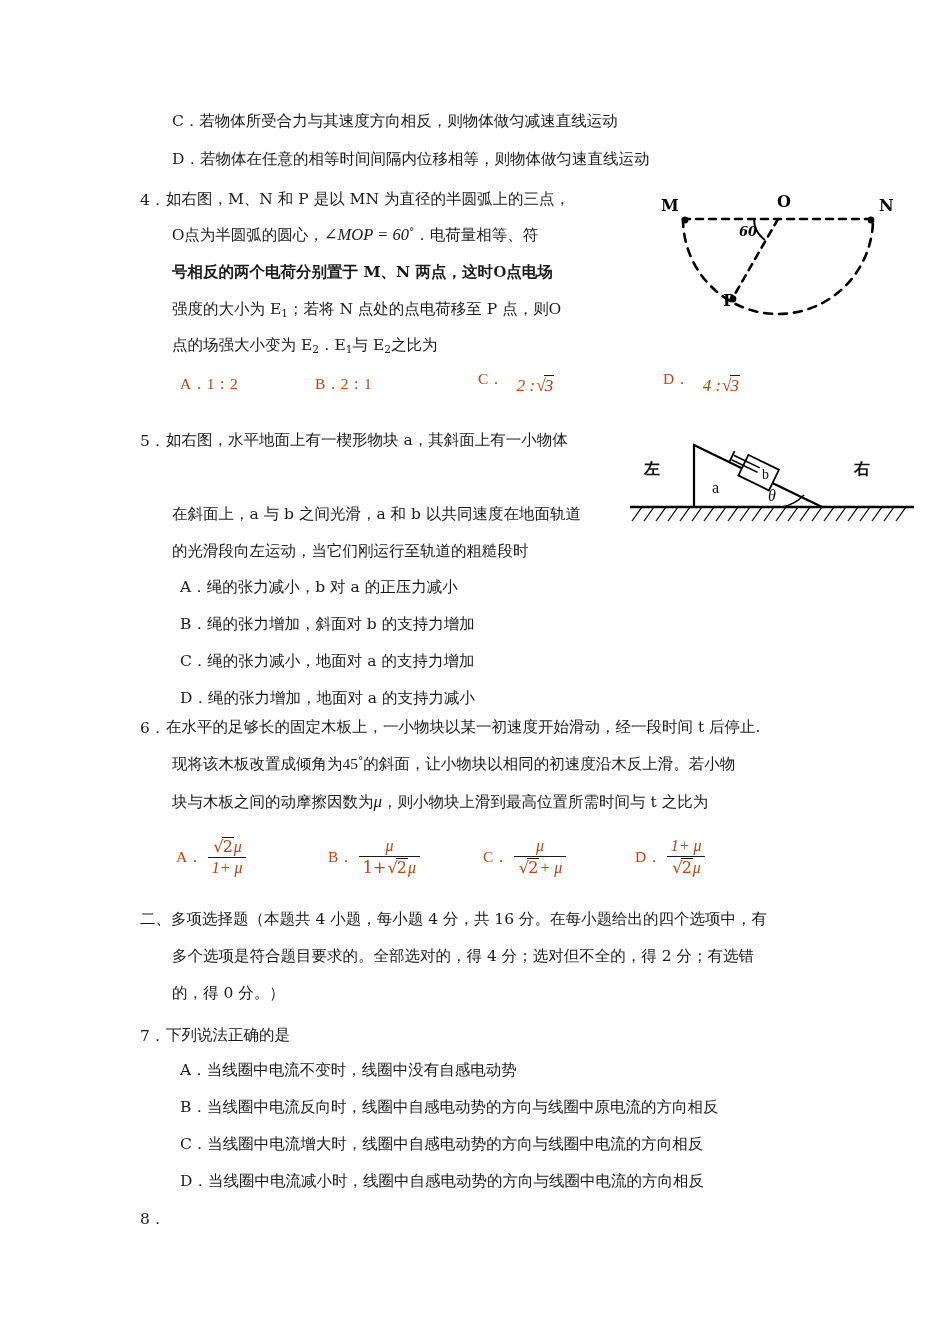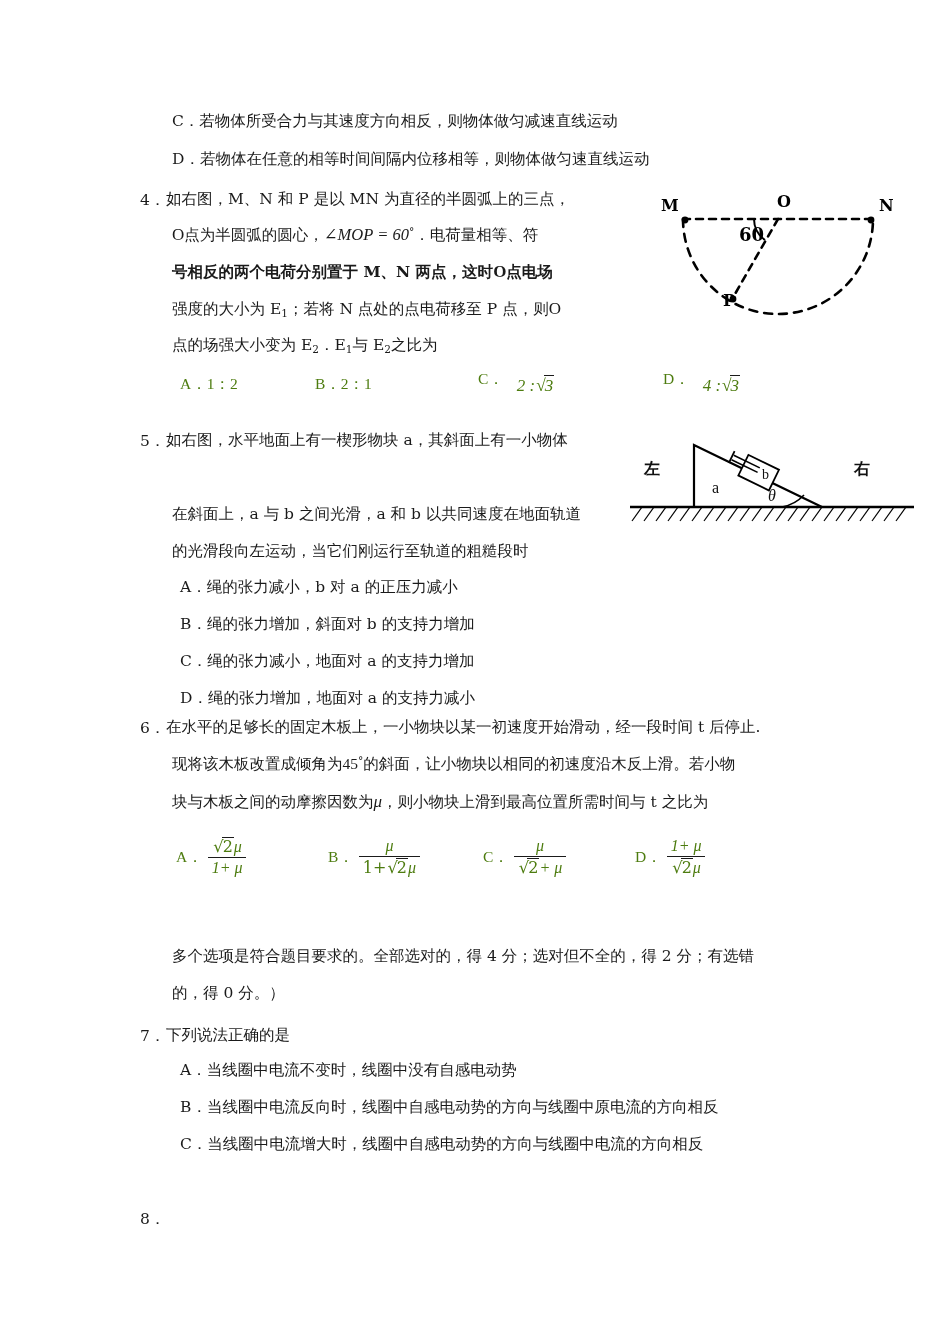--- a/index.html
+++ b/index.html
@@ -32,21 +32,21 @@
     font-size: 15.5px;
     line-height: 1.2;
     white-space: nowrap;
     color: #1a1a1a;
     font-family: "DejaVu Serif", "Liberation Serif", serif;
   }
   .opt {
     position: absolute;
     font-size: 15.5px;
     white-space: nowrap;
-    color: #4d7c0f;
+    color: #c2410c;
   }
   .qnum {
     position: absolute;
     font-size: 15.5px;
     white-space: nowrap;
     color: #1a1a1a;
   }
   .latin { font-family: "Liberation Serif", "DejaVu Serif", serif; }
 
   
@@ -191,21 +191,21 @@
         <path d="M 99 33 A 26 26 0 0 0 110 54" fill="none" stroke="#000" stroke-width="2"></path>
 
         <circle cx="30" cy="34" r="3.4" fill="#000"></circle>
         <circle cx="216" cy="34" r="3.4" fill="#000"></circle>
         <circle cx="78" cy="113" r="3.4" fill="#000"></circle>
       </svg>
       <span class="fig-label" style="left:6px; top:10px;">M</span>
       <span class="fig-label" style="left:122px; top:6px;">O</span>
       <span class="fig-label" style="left:224px; top:10px;">N</span>
       <span class="fig-label" style="left:68px; top:105px;">P</span>
-      <span class="fig-label" style="left:84px; top:38px; font-size:18px; ">60</span>
+      <span class="fig-label" style="left:84px; top:38px; font-size:13px; font-style:italic;">60</span>
     </div>
 
     <div class="qnum" style="left:140px; top:431px;">5．</div>
     <div class="line" style="left:166px; top:431px;">如右图，水平地面上有一楔形物块 a，其斜面上有一小物体</div>
     <div class="line" style="left:172px; top:505px;">在斜面上，a 与 b 之间光滑，a 和 b 以共同速度在地面轨道</div>
     <div class="line" style="left:172px; top:542px;">的光滑段向左运动，当它们刚运行至轨道的粗糙段时</div>
 
     <div class="line" style="left:180px; top:578px;">A．绳的张力减小，b 对 a 的正压力减小</div>
     <div class="line" style="left:180px; top:615px;">B．绳的张力增加，斜面对 b 的支持力增加</div>
     <div class="line" style="left:180px; top:652px;">C．绳的张力减小，地面对 a 的支持力增加</div>
@@ -299,28 +299,30 @@
     </div>
 
     <div class="opt" style="left:635px; top:838px;">
       <span class="latin">D．</span>
       <span class="frac">
         <span class="num ital">1+ μ</span>
         <span class="den"><span class="radical"><span class="rsign">√</span><span class="rbody">2</span></span><span class="ital">μ</span></span>
       </span>
     </div>
 
+    <div class="line" style="left:140px; top:910px;">二、多项选择题（本题共 4 小题，每小题 4 分，共 16 分。在每小题给出的四个选项中，有</div>
     <div class="line" style="left:172px; top:947px;">多个选项是符合题目要求的。全部选对的，得 4 分；选对但不全的，得 2 分；有选错</div>
     <div class="line" style="left:172px; top:984px;">的，得 0 分。）</div>
 
     <div class="qnum" style="left:140px; top:1026px;">7．</div>
     <div class="line" style="left:166px; top:1026px;">下列说法正确的是</div>
 
     <div class="line" style="left:180px; top:1061px;">A．当线圈中电流不变时，线圈中没有自感电动势</div>
     <div class="line" style="left:180px; top:1135px;">C．当线圈中电流增大时，线圈中自感电动势的方向与线圈中电流的方向相反</div>
     <div class="line" style="left:180px; top:1098px;">B．当线圈中电流反向时，线圈中自感电动势的方向与线圈中原电流的方向相反</div>
+    <div class="line" style="left:180px; top:1172px;">D．当线圈中电流减小时，线圈中自感电动势的方向与线圈中电流的方向相反</div>
 
     <div class="qnum" style="left:140px; top:1209px;">8．</div>
 
     <div class="footer" style="left:0; top:1254px;">第 2 页 | 共 19 页</div>
 
   </div>
 </div>
 
 </body></html>

